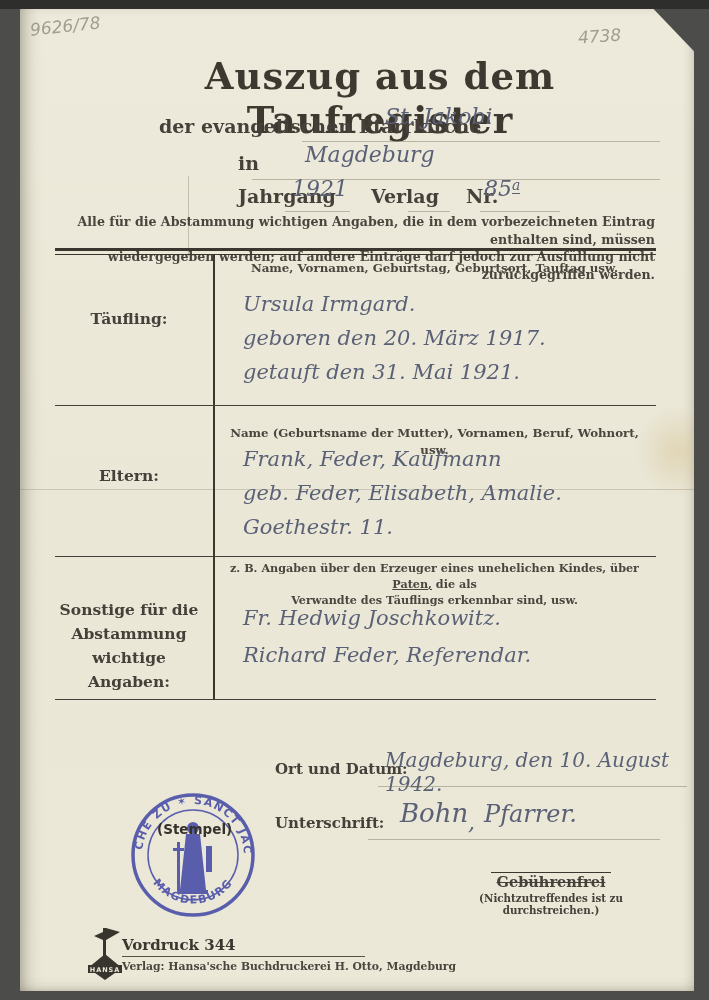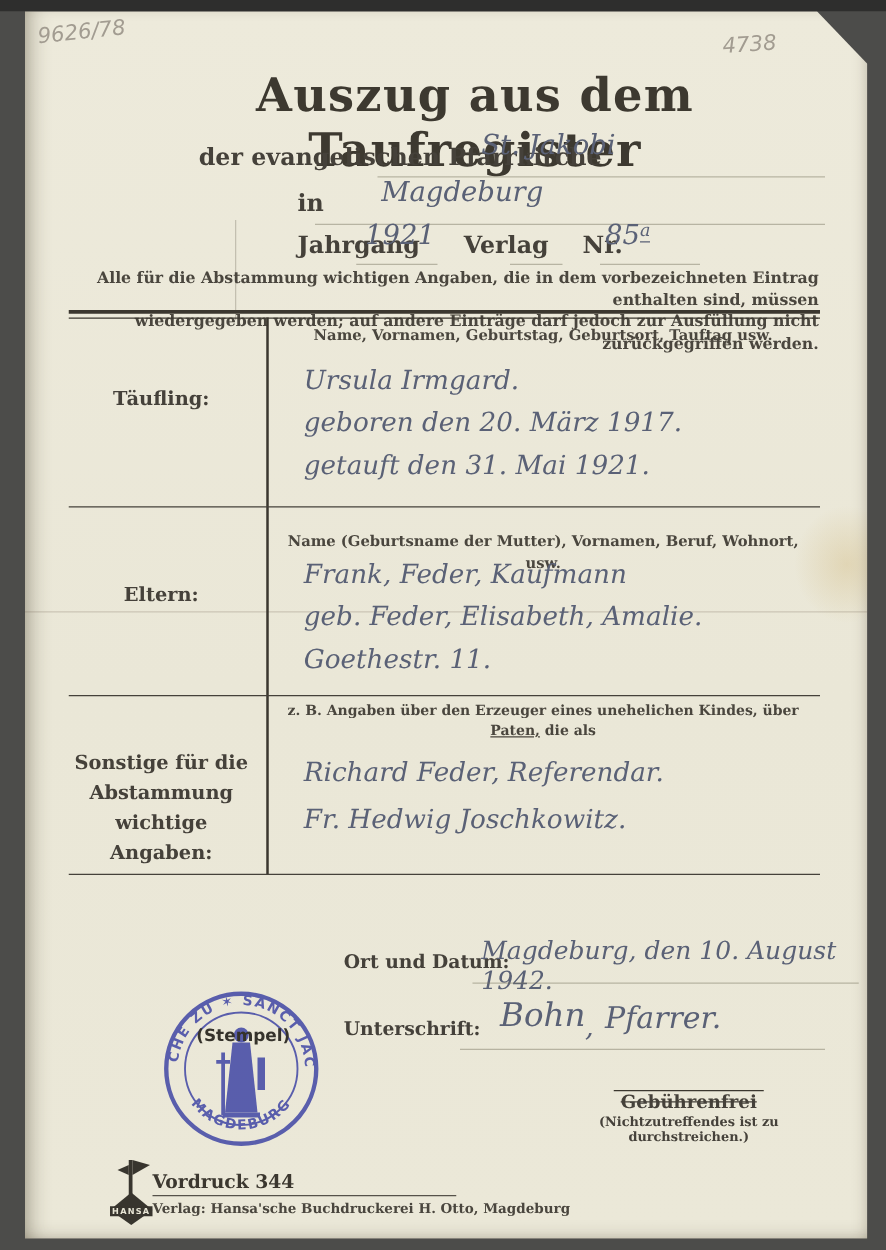--- a/index.html
+++ b/index.html
@@ -105,25 +105,26 @@
   <div class="cell-header" style="top:171px;">Name (Geburtsname der Mutter), Vornamen, Beruf, Wohnort, usw.</div>
   <div class="row-label" style="top:210px;">Eltern:</div>
   <div class="hand-block hand" style="top:188px;">
     <div>Frank, Feder, Kaufmann</div>
     <div>geb. Feder, Elisabeth, Amalie.</div>
     <div>Goethestr. 11.</div>
   </div>
 
   <div class="cell-header" style="top:306px;font-size:11.2px;">
     <span>z. B. Angaben über den Erzeuger eines unehelichen Kindes, über </span><span style="text-decoration:underline;">Paten,</span><span> die als</span>
+    <div>Verwandte des Täuflings erkennbar sind, usw.</div>
   </div>
   <div class="row-label" style="top:344px;">Sonstige für die Abstammung wichtige Angaben:</div>
   <div class="hand-block hand" style="top:346px;line-height:37px;">
+    <div>Fr. Hedwig Joschkowitz.</div>
     <div>Richard Feder, Referendar.</div>
-    <div>Fr. Hedwig Joschkowitz.</div>
   </div>
 </div>
 
 <div class="abs print lbl-sm" style="left:275px;top:760px;">Ort und Datum:</div>
 <div class="abs hand" style="left:385px;top:748px;font-size:20px;">Magdeburg, den 10. August 1942.</div>
 <div class="abs fill-line" style="left:378px;top:786px;width:309px;"></div>
 
 <div class="abs print lbl-sm" style="left:275px;top:814px;">Unterschrift:</div>
 <div class="abs hand" style="left:400px;top:798px;font-size:26px;">Bohn</div>
 <div class="abs hand" style="left:468px;top:810px;font-size:22px;">,</div>

